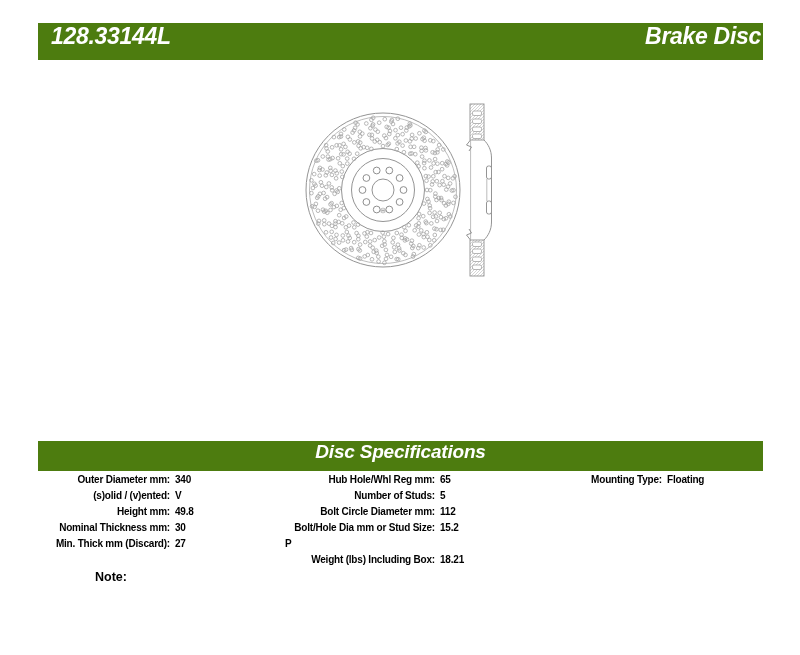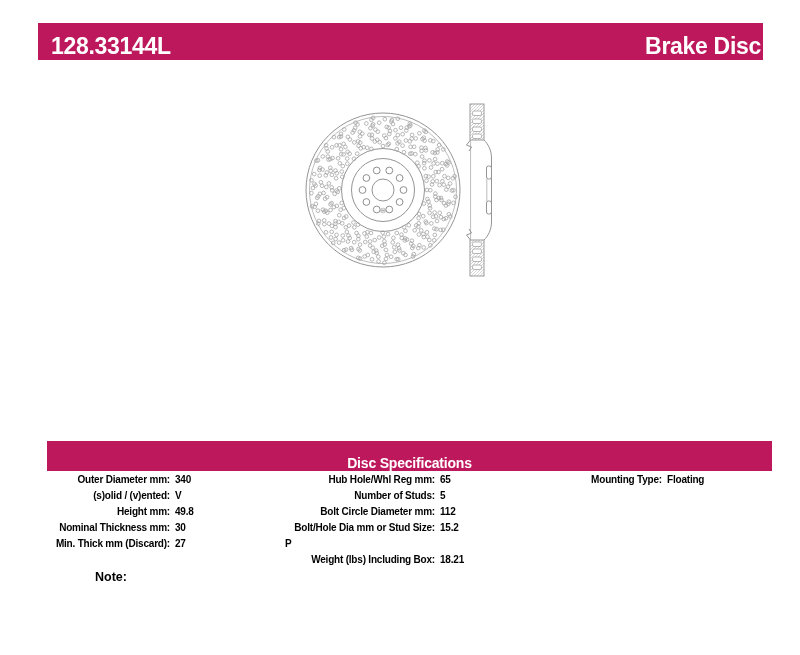--- a/index.html
+++ b/index.html
@@ -6,40 +6,40 @@
   body {
     width:800px; height:655px;
     background:#ffffff;
     font-family:"Liberation Sans", sans-serif;
     position:relative;
     overflow:hidden;
     color:#000;
   }
   .bar {
     position:absolute;
-    background:#be185d;
+    background:#4d7c0f;
     color:#ffffff;
     font-weight:bold;
     display:flex;
-    align-items:flex-end;
+    align-items:flex-start;
+    font-style:italic;
   }
   #top-bar {
     left:38px; top:23px; width:725px; height:37px;
     justify-content:space-between;
     font-size:23px;
     letter-spacing:-0.3px;
   }
   #top-bar .bar-left  { padding-left:13px; }
   #top-bar .bar-right { padding-right:2px; }
   #spec-bar {
     left:38px; top:441px; width:725px; height:30px;
     justify-content:center;
-    font-size:14px;
+    font-size:19px;
     letter-spacing:-0.2px;
-    margin-left:9px;
   }
   #drawing {
     position:absolute; left:0; top:0; width:800px; height:440px;
   }
   .spec-col {
     position:absolute; top:472px;
     font-size:10px; font-weight:bold;
     letter-spacing:-0.2px;
   }
   .spec-row { display:flex; height:16px; line-height:16px; }

